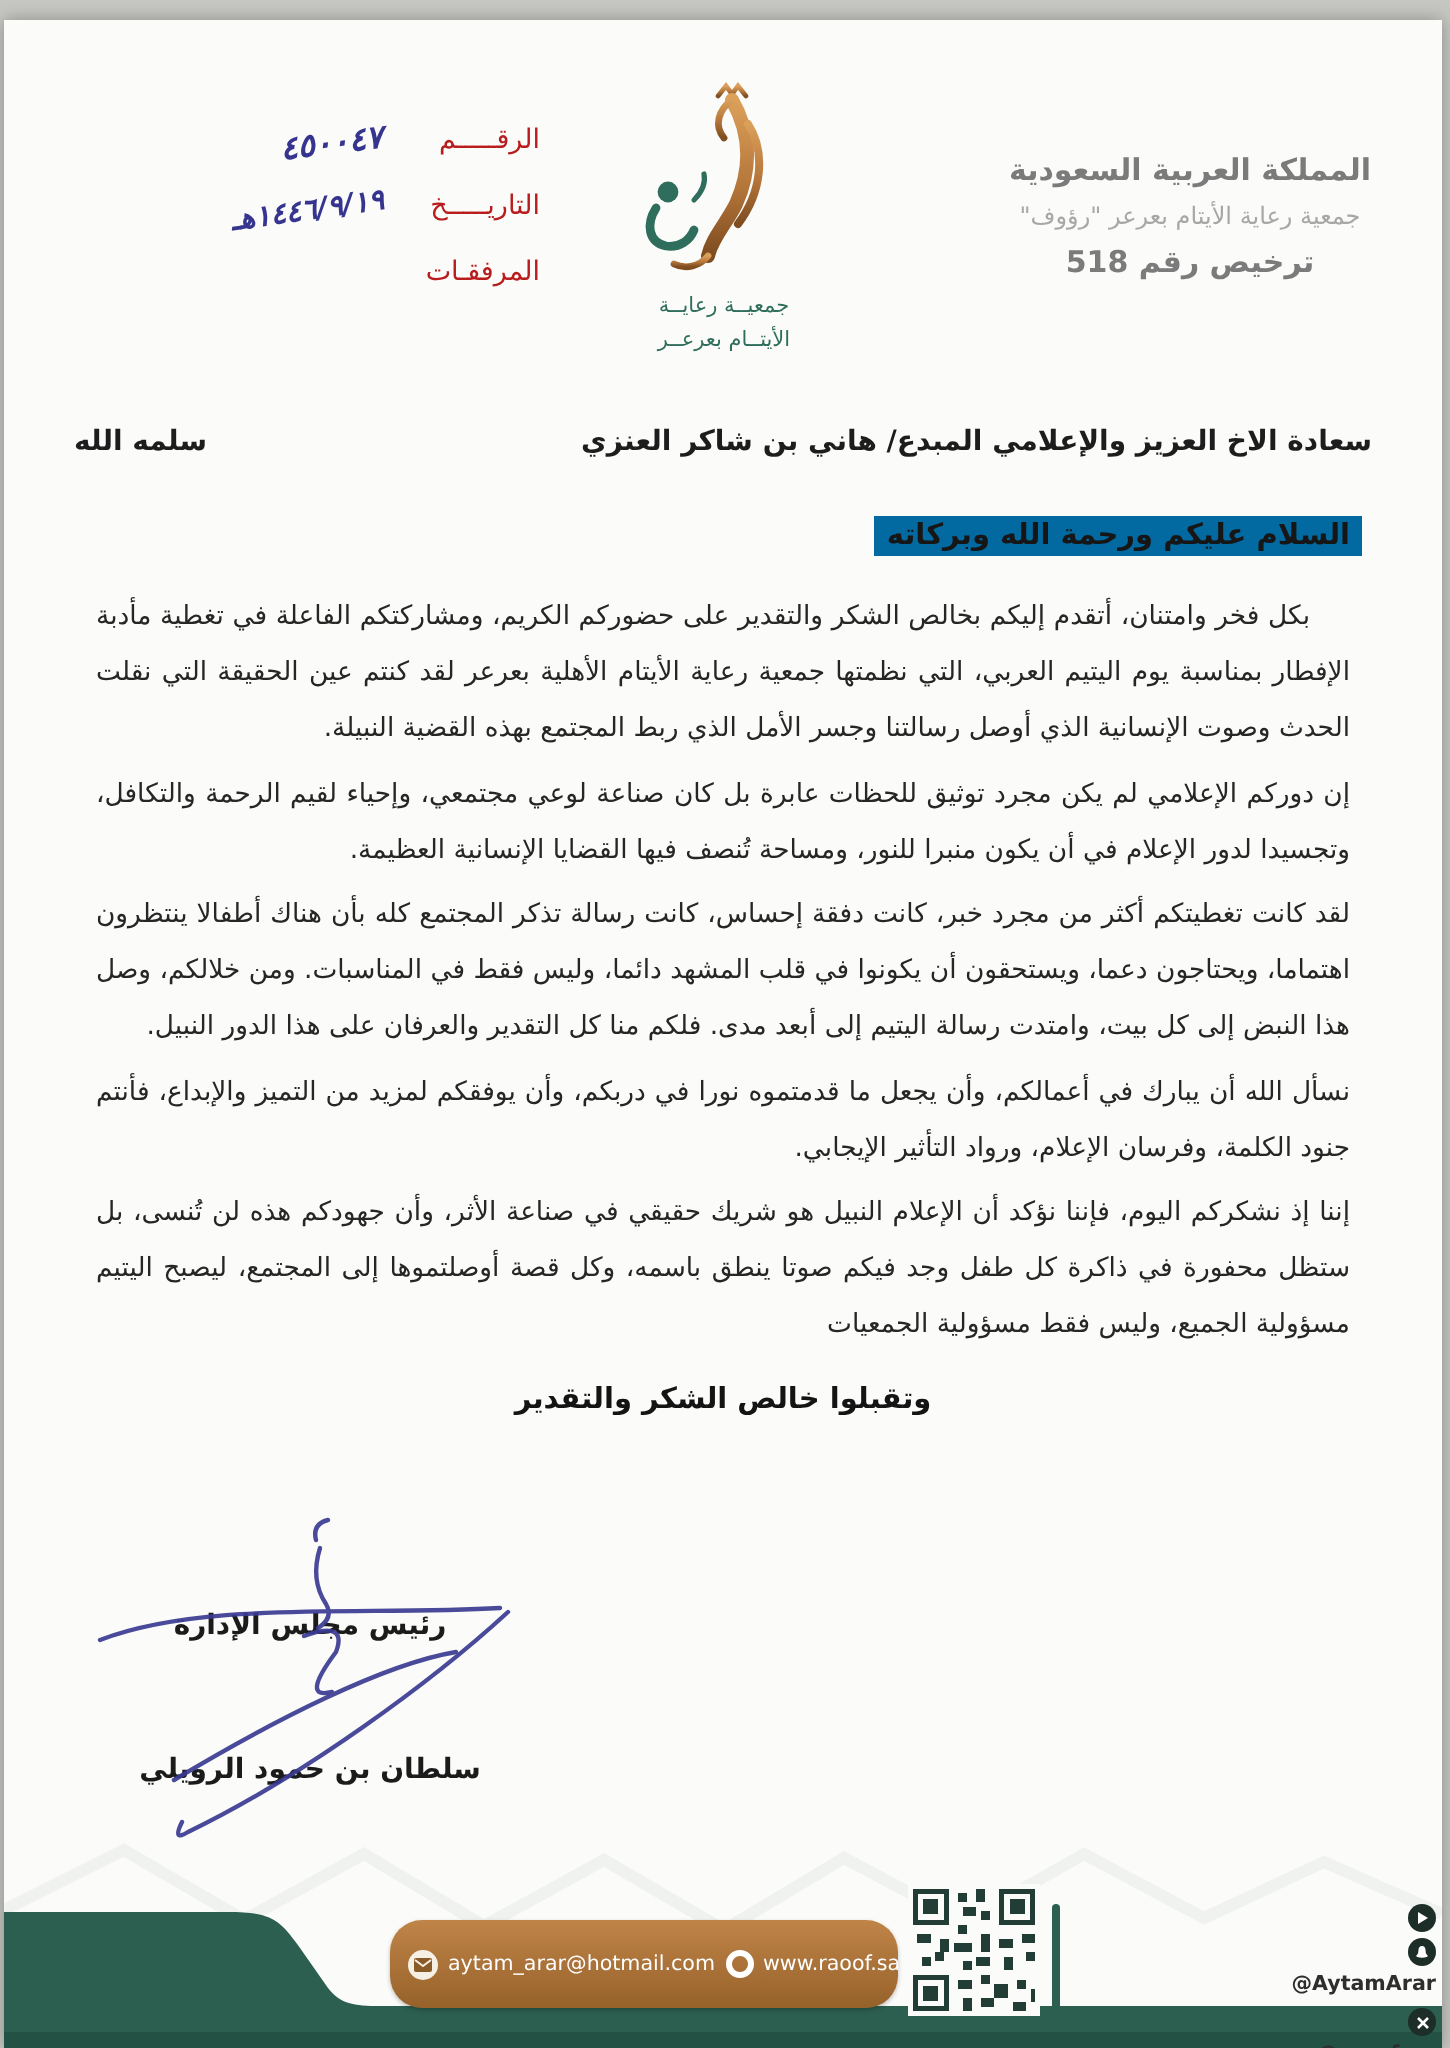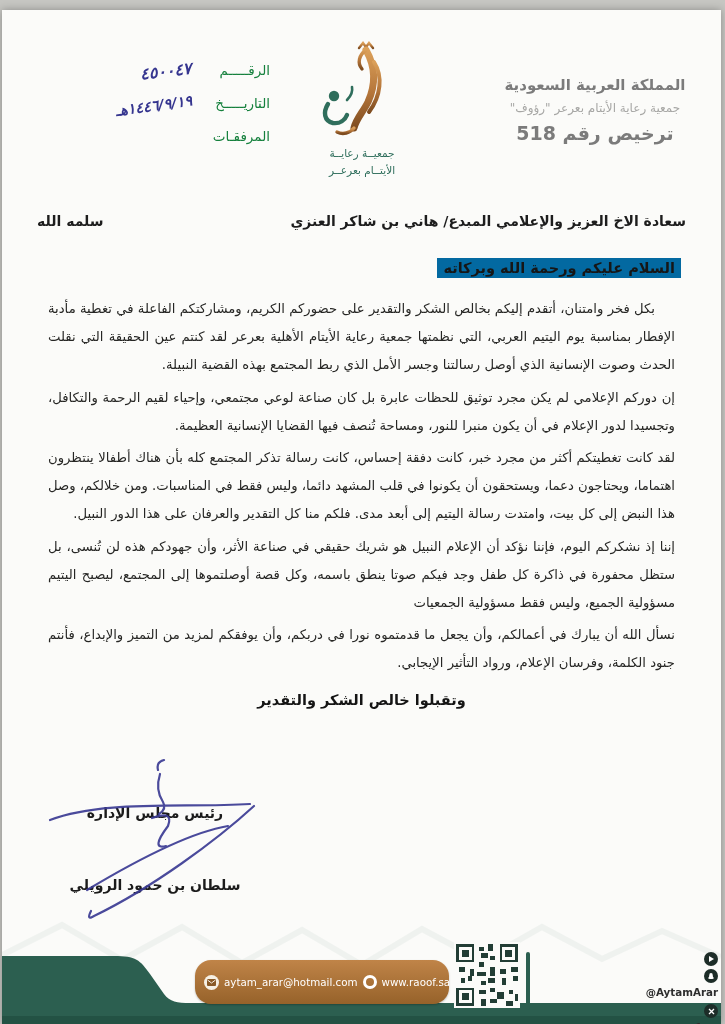--- a/index.html
+++ b/index.html
@@ -5,28 +5,28 @@
   * { margin:0; padding:0; box-sizing:border-box; }
   body { background:#c6c6c2; font-family:"DejaVu Sans", sans-serif; }
   .scan { width:725px; height:1024px; position:relative; overflow:hidden; margin:0 auto; background:#c6c6c2; }
   .page { position:absolute; left:2px; top:10px; width:719px; height:1014px; background:#fbfbf9;
           box-shadow:0 0 8px rgba(0,0,0,.3); direction:rtl; overflow:hidden; }
 
   
   .hdr-right { position:absolute; left:463px; top:66px; width:260px; text-align:center; }
   .hdr-right .l1 { color:#7b7b7b; font-weight:bold; font-size:15px; margin-bottom:7px; }
   .hdr-right .l2 { color:#a7a7a5; font-size:12px; margin-bottom:7px; }
-  .hdr-right .l3 { color:#7b7b7b; font-weight:bold; font-size:19px; }
+  .hdr-right .l3 { color:#7b7b7b; font-weight:bold; font-size:15px; }
 
   .logo { position:absolute; left:295px; top:30px; width:130px; text-align:center; }
   .logo-text { color:#2f6e5c; font-weight:normal; font-size:10.5px; line-height:15px; margin-top:2px; }
 
   .fields { position:absolute; left:36px; top:52px; width:232px; }
   .frow { display:flex; direction:rtl; align-items:flex-start; height:33px; }
-  .flabel { color:#15803d; font-size:13.5px; width:78px; flex:none; text-align:right; }
+  .flabel { color:#b91c1c; font-size:13.5px; width:78px; flex:none; text-align:right; }
   .fvalue { color:#35358f; font-size:16px; font-weight:bold; letter-spacing:1px;
             transform:rotate(-7deg); transform-origin:center; direction:rtl; white-space:nowrap;
             font-style:italic; padding-left:4px; }
   .fvalue.date { font-size:14.5px; transform:rotate(-8deg) translateY(3px); }
 
   
   .addr { position:absolute; top:203px; right:35px; left:35px; display:flex; justify-content:space-between;
           font-weight:bold; font-size:14px; color:#1d1d1d; }
   .greeting { position:absolute; top:248px; right:40px; font-weight:bold; font-size:14.5px; color:#161616;
               background:#0369a1; padding:2px 6px; }
@@ -119,22 +119,22 @@
       <span>سعادة الاخ العزيز والإعلامي المبدع/ هاني بن شاكر العنزي</span>
       <span>سلمه الله</span>
     </div>
 
     <div class="greeting">السلام عليكم ورحمة الله وبركاته</div>
 
     <div class="body-text">
       <p class="first">بكل فخر وامتنان، أتقدم إليكم بخالص الشكر والتقدير على حضوركم الكريم، ومشاركتكم الفاعلة في تغطية مأدبة الإفطار بمناسبة يوم اليتيم العربي، التي نظمتها جمعية رعاية الأيتام الأهلية بعرعر لقد كنتم عين الحقيقة التي نقلت الحدث وصوت الإنسانية الذي أوصل رسالتنا وجسر الأمل الذي ربط المجتمع بهذه القضية النبيلة.</p>
       <p>إن دوركم الإعلامي لم يكن مجرد توثيق للحظات عابرة بل كان صناعة لوعي مجتمعي، وإحياء لقيم الرحمة والتكافل، وتجسيدا لدور الإعلام في أن يكون منبرا للنور، ومساحة تُنصف فيها القضايا الإنسانية العظيمة.</p>
       <p>لقد كانت تغطيتكم أكثر من مجرد خبر، كانت دفقة إحساس، كانت رسالة تذكر المجتمع كله بأن هناك أطفالا ينتظرون اهتماما، ويحتاجون دعما، ويستحقون أن يكونوا في قلب المشهد دائما، وليس فقط في المناسبات. ومن خلالكم، وصل هذا النبض إلى كل بيت، وامتدت رسالة اليتيم إلى أبعد مدى. فلكم منا كل التقدير والعرفان على هذا الدور النبيل.</p>
+      <p>نسأل الله أن يبارك في أعمالكم، وأن يجعل ما قدمتموه نورا في دربكم، وأن يوفقكم لمزيد من التميز والإبداع، فأنتم جنود الكلمة، وفرسان الإعلام، ورواد التأثير الإيجابي.</p>
       <p>إننا إذ نشكركم اليوم، فإننا نؤكد أن الإعلام النبيل هو شريك حقيقي في صناعة الأثر، وأن جهودكم هذه لن تُنسى، بل ستظل محفورة في ذاكرة كل طفل وجد فيكم صوتا ينطق باسمه، وكل قصة أوصلتموها إلى المجتمع، ليصبح اليتيم مسؤولية الجميع، وليس فقط مسؤولية الجمعيات</p>
-      <p>نسأل الله أن يبارك في أعمالكم، وأن يجعل ما قدمتموه نورا في دربكم، وأن يوفقكم لمزيد من التميز والإبداع، فأنتم جنود الكلمة، وفرسان الإعلام، ورواد التأثير الإيجابي.</p>
       <div class="closing">وتقبلوا خالص الشكر والتقدير</div>
     </div>
 
     <div class="sig-block">
       <div class="sig-title">رئيس مجلس الإدارة</div>
       <div>سلطان بن حمود الرويلي</div>
     </div>
     <svg class="sig-svg" viewBox="0 0 280 185">
       <g stroke="#3b3b94" stroke-width="2.2" fill="none" stroke-linecap="round" opacity="0.92">
         <path d="M132,12 q-8,2 -6,10"></path>

